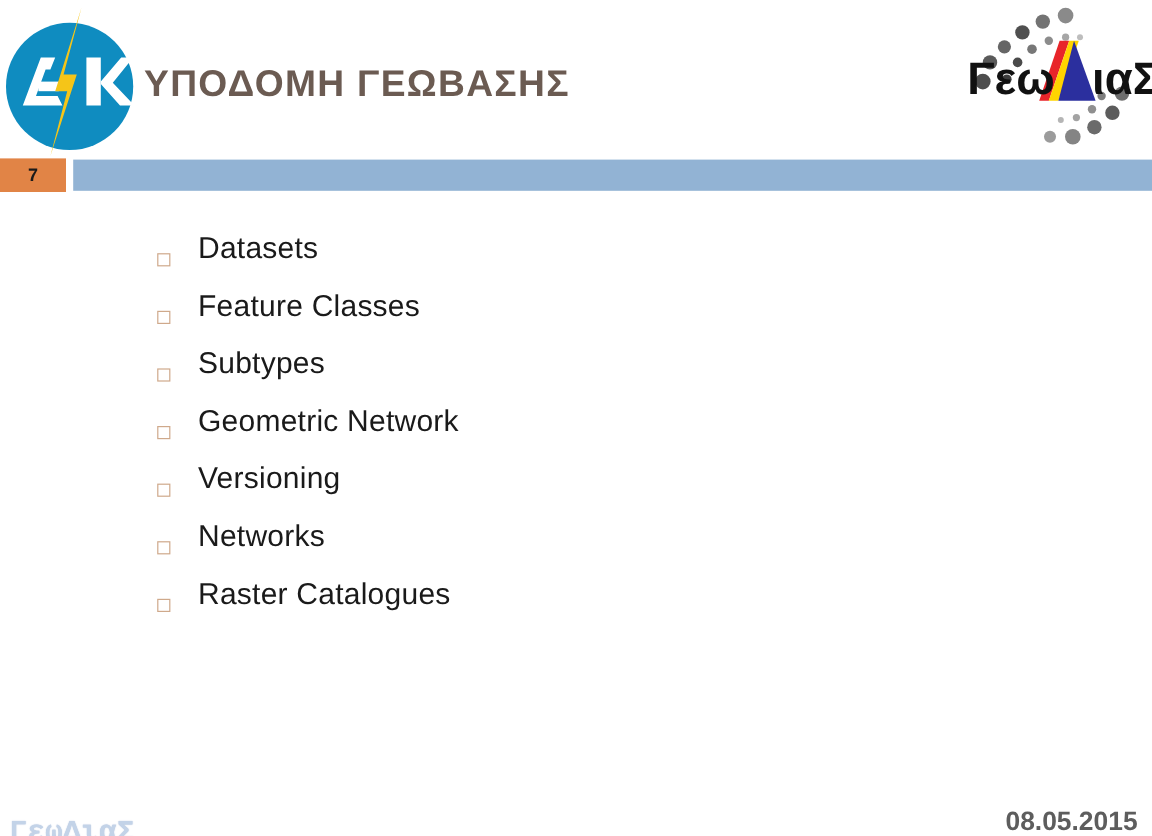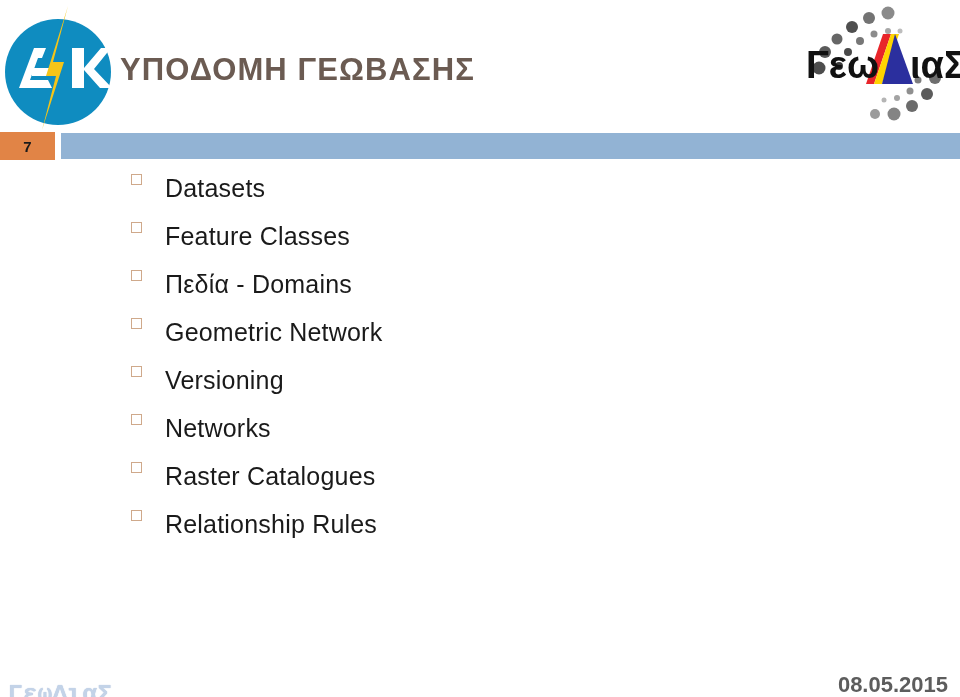--- a/index.html
+++ b/index.html
@@ -76,21 +76,21 @@
 
   
   #bullet-list {
     position: absolute;
     left: 131px;
     top: 174px;
     width: 760px;
   }
   .bullet-row {
     display: flex;
-    align-items: flex-start;
+    align-items: flex-end;
     height: 48px;
   }
   .bullet-marker {
     width: 11px;
     height: 11px;
     box-sizing: border-box;
     border: 1.5px solid #cfa98b;
     background: #ffffff;
     flex: 0 0 auto;
     margin-right: 23px;
@@ -189,38 +189,34 @@
   <div class="bullet-row">
     <span class="bullet-marker"></span>
     <span class="bullet-label">Datasets</span>
   </div>
   <div class="bullet-row">
     <span class="bullet-marker"></span>
     <span class="bullet-label">Feature Classes</span>
   </div>
   <div class="bullet-row">
     <span class="bullet-marker"></span>
-    <span class="bullet-label">Πεδία - Domains</span>
+    <span class="bullet-label">Subtypes</span>
   </div>
   <div class="bullet-row">
     <span class="bullet-marker"></span>
     <span class="bullet-label">Geometric Network</span>
   </div>
   <div class="bullet-row">
     <span class="bullet-marker"></span>
     <span class="bullet-label">Versioning</span>
   </div>
   <div class="bullet-row">
     <span class="bullet-marker"></span>
     <span class="bullet-label">Networks</span>
   </div>
   <div class="bullet-row">
     <span class="bullet-marker"></span>
     <span class="bullet-label">Raster Catalogues</span>
-  </div>
-  <div class="bullet-row">
-    <span class="bullet-marker"></span>
-    <span class="bullet-label">Relationship Rules</span>
   </div>
 </div>
 
 <div id="footer-logo">ΓεωΔιαΣ</div>
 <div id="footer-date">08.05.2015</div>
 
 </body></html>

